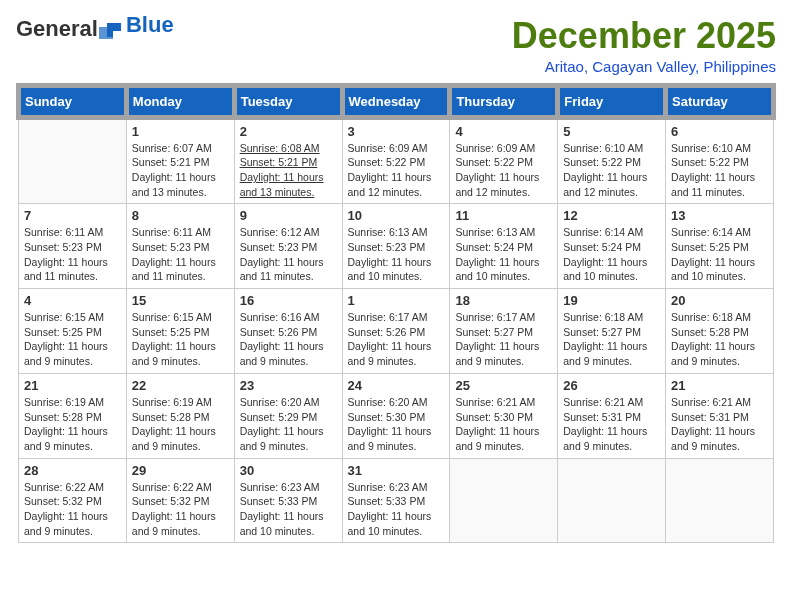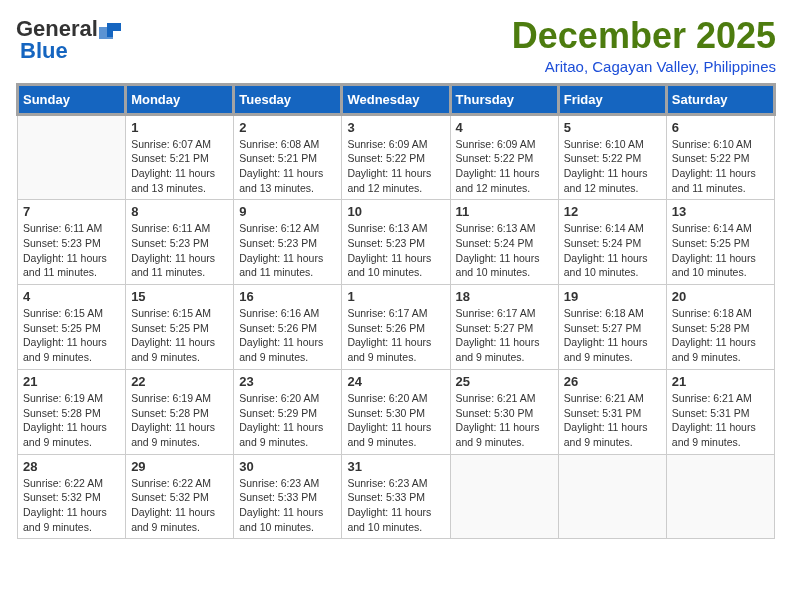--- a/index.html
+++ b/index.html
@@ -11,21 +11,21 @@
       padding: 16px;
     }
     .header {
       display: flex;
       justify-content: space-between;
       align-items: flex-start;
       margin-bottom: 8px;
     }
     .logo {
       display: flex;
-      flex-direction: column;
+      flex-direction: row;
       align-items: flex-start;
     }
     .title-block {
       text-align: right;
     }
     .month-title {
       font-size: 36px;
       font-weight: bold;
       color: #4d7c0f;
       line-height: 1.1;
@@ -40,21 +40,21 @@
       border-collapse: collapse;
       margin-top: 8px;
     }
     .calendar th {
       background: #1565c0;
       color: #fff;
       font-size: 13px;
       font-weight: bold;
       padding: 6px 4px;
       text-align: left;
-      border: 3px solid #a3a3a3;
+      border: 5px solid #a3a3a3;
     }
     .calendar td {
       border: 1px solid #ccc;
       vertical-align: top;
       padding: 4px 5px;
       width: 108px;
       min-height: 80px;
       font-size: 11px;
       color: #333;
       background: #fff;
@@ -116,21 +116,21 @@
   <tr>
         <td class="empty"></td>
         <td>
           <div class="day-num">1</div>
           <div class="day-info" style="white-space: pre-line;">Sunrise: 6:07 AM
 Sunset: 5:21 PM
 Daylight: 11 hours and 13 minutes.</div>
         </td>
         <td>
           <div class="day-num">2</div>
-          <div class="day-info" style="white-space: pre-line;">Sunrise: 6:08 AM
+          <div class="day-info" style="white-space: pre-line; text-decoration: underline;">Sunrise: 6:08 AM
 Sunset: 5:21 PM
 Daylight: 11 hours and 13 minutes.</div>
         </td>
         <td>
           <div class="day-num">3</div>
           <div class="day-info" style="white-space: pre-line;">Sunrise: 6:09 AM
 Sunset: 5:22 PM
 Daylight: 11 hours and 12 minutes.</div>
         </td>
         <td>

